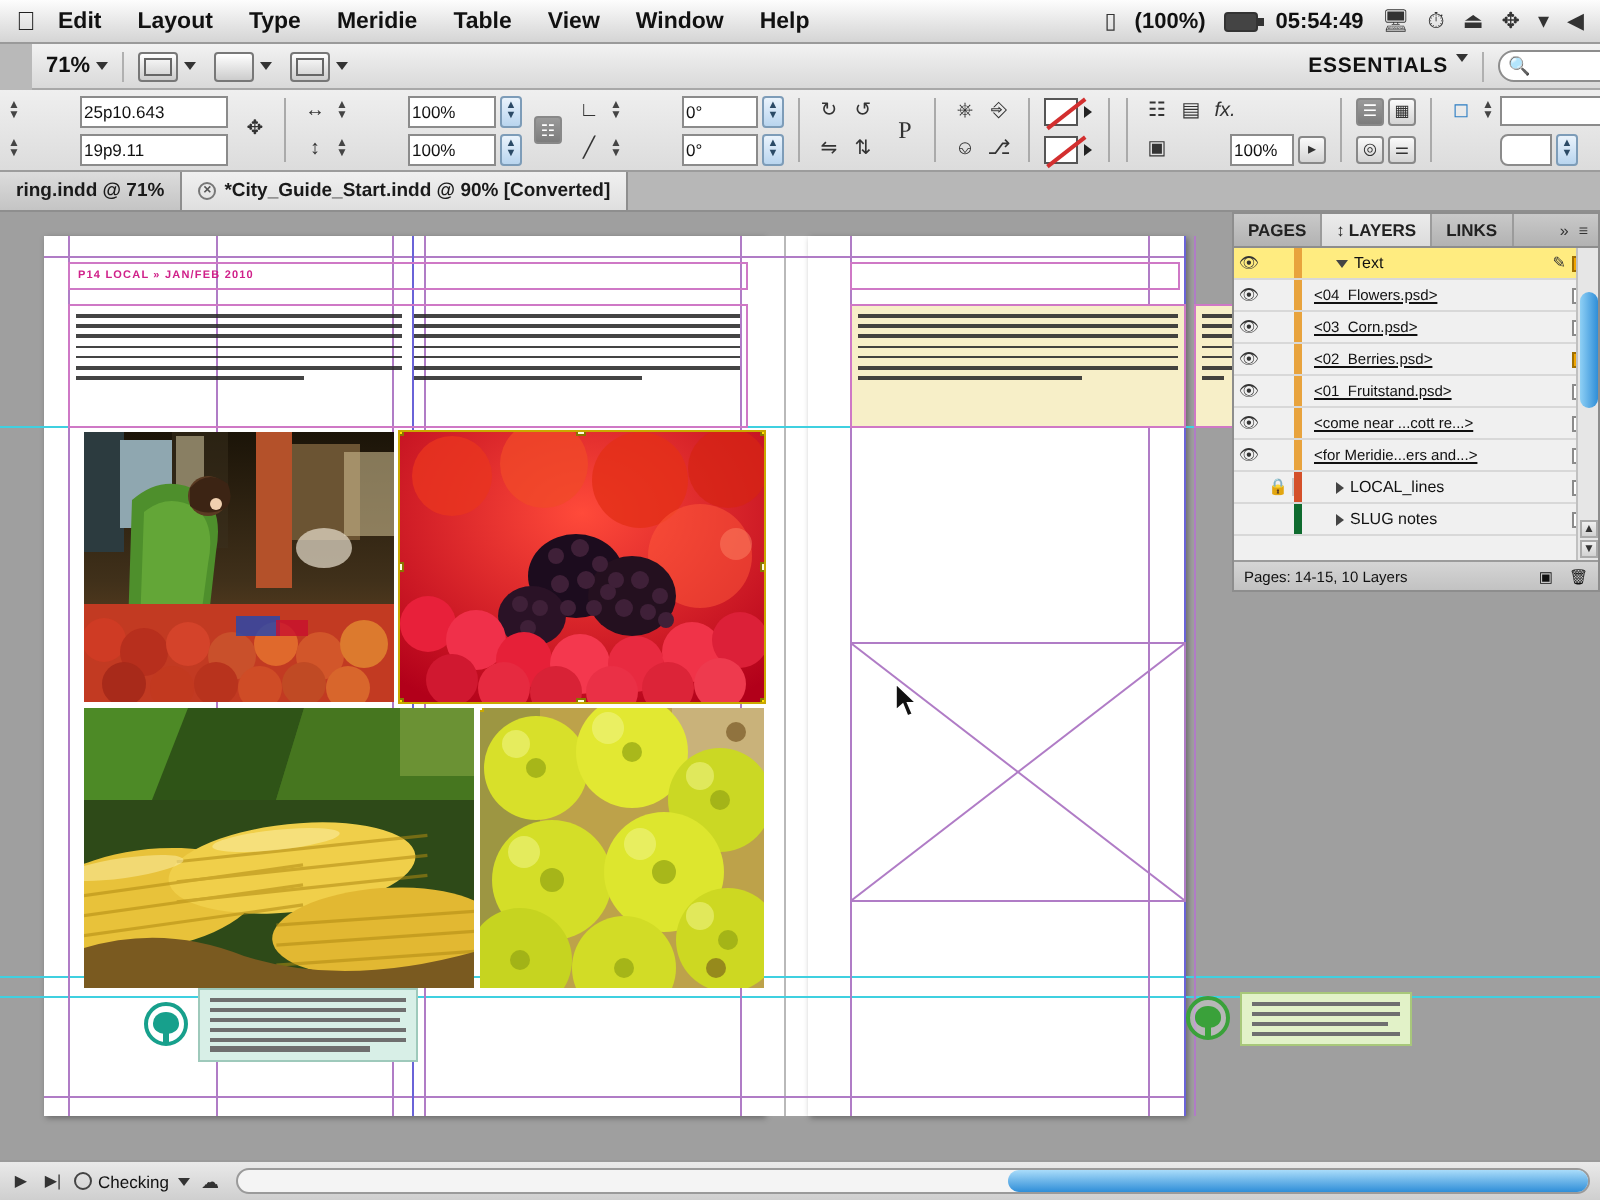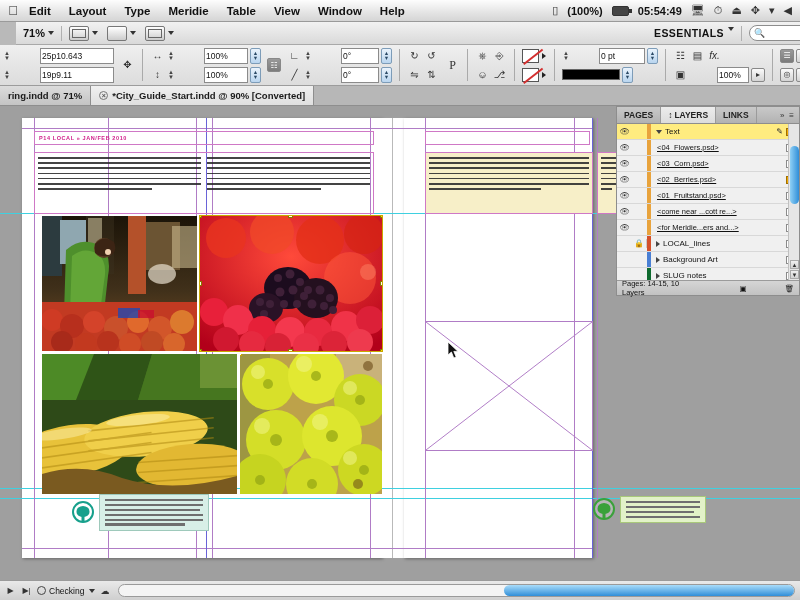--- a/index.html
+++ b/index.html
@@ -207,30 +207,30 @@
   .paneltabs .fill{flex:1;background:linear-gradient(#c9c9c9,#b2b2b2);display:flex;align-items:center;justify-content:flex-end;gap:5px;padding-right:5px;font-size:8px;color:#333;}
   .layerlist{ flex:1; background:#f0f0f0; overflow:hidden; position:relative;}
   .lrow{
     display:flex; align-items:center; height:16px; border-bottom:1px solid #d8d8d8;
     background:#f0f0f0;
   }
   .lrow.sel{ background:#ffec80; }
   .eye{ width:15px;text-align:center;font-size:8px;color:#333;flex:none; }
   .lockcell{ width:15px;text-align:center;font-size:8px;color:#333;flex:none;border-right:1px solid #c9c9c9;}
   .colorchip{ width:4px;height:15px;flex:none; }
-  .lname{ flex:1; padding-left:5px; font-size:8px; color:#111; white-space:nowrap; overflow:hidden;}
+  .lname{ flex:1; padding-left:17px; font-size:8px; color:#111; white-space:nowrap; overflow:hidden;}
   .lname.sub{ padding-left:6px; font-size:7.5px;text-decoration:underline;}
   .tri{ display:inline-block;width:0;height:0;border-top:3.5px solid transparent;border-bottom:3.5px solid transparent;border-left:4px solid #444;margin-right:3px;vertical-align:middle;}
   .tri.open{ border-left:3.5px solid transparent;border-right:3.5px solid transparent;border-top:4px solid #444;border-bottom:0;}
   .sqr{ width:8px;height:8px;border:1px solid #8b8b8b;background:#fff;margin-right:5px;flex:none;}
   .sqr.on{ background:#f0a500;border-color:#a06f00;}
   .penicon{ font-size:8px;color:#333;margin-right:3px;}
   .panelfoot{
     height:15px;background:linear-gradient(#d5d5d5,#c2c2c2);border-top:1px solid #9b9b9b;
-    display:flex;align-items:center;padding:0 5px;font-size:7.5px;color:#111;gap:30px;
+    display:flex;align-items:center;padding:0 5px;font-size:7.5px;color:#111;
   }
   .panelfoot .sp{flex:1;}
   .scrollcol{
     position:absolute; right:0; top:0; width:11px; height:100%;
     background:#e6e6e6; border-left:1px solid #c0c0c0;
   }
   .scrollthumb{
     position:absolute;left:1px;top:22px;width:9px;height:58px;border-radius:5px;
     background:linear-gradient(90deg,#8fd0f5,#2f8ed8);
   }
@@ -404,31 +404,20 @@
         <span class="caret" style="border-top-color:#222;transform:rotate(-90deg)"></span>
       </div>
       <div class="fieldrow">
         <span class="swatch-none"></span>
         <span class="caret" style="border-top-color:#222;transform:rotate(-90deg)"></span>
       </div>
     </div>
 
     <div class="cdiv"></div>
 
-    <div class="ctrlcol">
-      <div class="fieldrow">
-        <span class="stepper">▲<br>▼</span>
-        <span class="numfield ptfield">0 pt</span>
-        <span class="bluestep">▲<br>▼</span>
-      </div>
-      <div class="fieldrow">
-        <span class="swatch-black"></span>
-        <span class="bluestep">▲<br>▼</span>
-      </div>
-    </div>
 
     <div class="cdiv"></div>
 
     <div class="ctrlcol">
       <div class="fieldrow">
         <span class="miniicon">☷</span>
         <span class="miniicon">▤</span>
         <span class="miniicon" style="font-style:italic">fx.</span>
       </div>
       <div class="fieldrow">
@@ -865,27 +854,20 @@
       </div>
 
       <div class="lrow">
         <span class="eye"></span>
         <span class="lockcell">🔒</span>
         <span class="colorchip" style="background:#d4502a"></span>
         <span class="lname"><span class="tri"></span><span>LOCAL_lines</span></span>
         <span class="sqr"></span>
       </div>
 
-      <div class="lrow">
-        <span class="eye"></span>
-        <span class="lockcell"></span>
-        <span class="colorchip" style="background:#4a7fd4"></span>
-        <span class="lname"><span class="tri"></span><span>Background Art</span></span>
-        <span class="sqr"></span>
-      </div>
 
       <div class="lrow">
         <span class="eye"></span>
         <span class="lockcell"></span>
         <span class="colorchip" style="background:#0f6b2f"></span>
         <span class="lname"><span class="tri"></span><span>SLUG notes</span></span>
         <span class="sqr"></span>
       </div>
 
       <div class="scrollcol">

